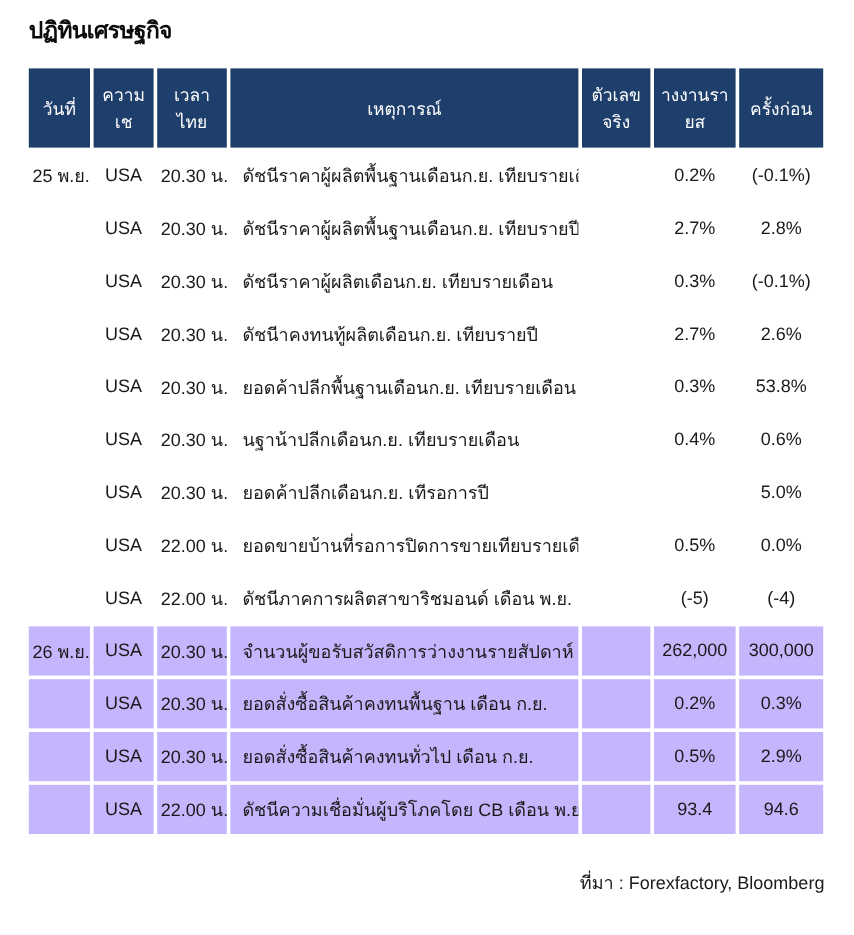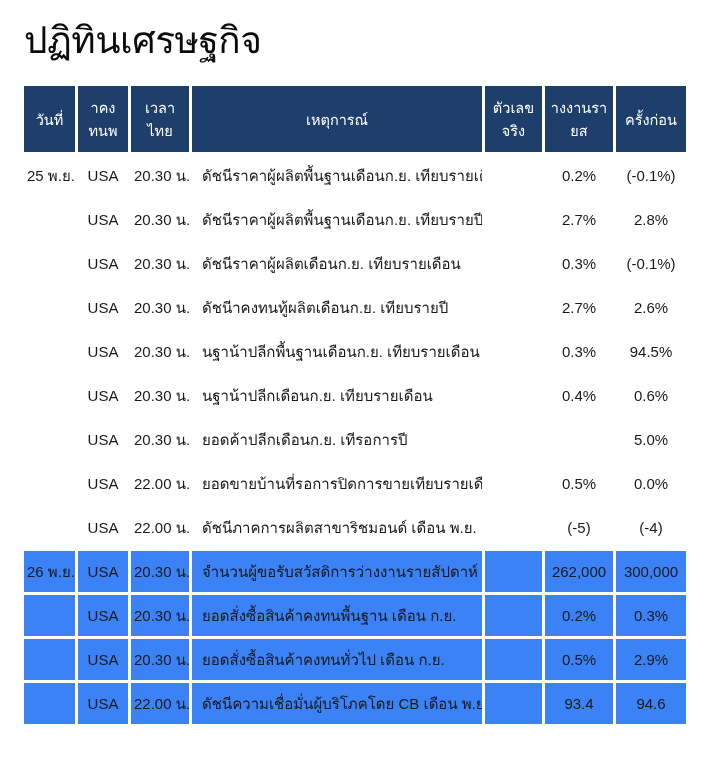--- a/index.html
+++ b/index.html
@@ -6,22 +6,22 @@
   html, body { background: #ffffff; }
   body {
     width: 712px; height: 779px;
     font-family: "Liberation Sans", "DejaVu Sans", sans-serif;
     color: #111111;
     overflow: hidden;
   }
   .page { padding: 8px 25px 0 24px; }
 
   .page-title {
-    font-size: 37px;
-    font-weight: normal;
+    font-size: 19px;
+    font-weight: bold;
     color: #0b0b0b;
     letter-spacing: -0.5px;
     margin: 2px 0 14px 0;
   }
 
   table.cal {
     border-collapse: separate;
     border-spacing: 3px;
     table-layout: fixed;
     width: 668px;
@@ -45,21 +45,21 @@
     vertical-align: middle;
     padding: 2px 3px;
     background: transparent;
     white-space: nowrap;
     overflow: hidden;
   }
   .cal td.c-event {
     text-align: left;
     padding-left: 10px;
   }
-  .cal tr.shaded td { background: #3b82f6; }
+  .cal tr.shaded td { background: #c4b5fd; }
 
   .source-note {
     margin-top: 26px;
     text-align: right;
     font-size: 15px;
     color: #1a1a1a;
   }
 </style>
 </head>
 <body>
@@ -74,21 +74,21 @@
       <col style="width:50px">
       <col style="width:58px">
       <col style="width:290px">
       <col style="width:57px">
       <col style="width:68px">
       <col style="width:70px">
     </colgroup>
     <thead>
       <tr>
         <th>วันที่</th>
-        <th>าคงทนพ</th>
+        <th>ความเช</th>
         <th>เวลาไทย</th>
         <th>เหตุการณ์</th>
         <th>ตัวเลขจริง</th>
         <th>างงานรายส</th>
         <th>ครั้งก่อน</th>
       </tr>
     </thead>
     <tbody>
         <tr>
           <td class="c-date">25 พ.ย.</td>
@@ -123,24 +123,24 @@
           <td class="c-time">20.30 น.</td>
           <td class="c-event">ดัชนีาคงทนทู้ผลิตเดือนก.ย. เทียบรายปี</td>
           <td class="c-actual"></td>
           <td class="c-forecast">2.7%</td>
           <td class="c-previous">2.6%</td>
         </tr>
         <tr>
           <td class="c-date"></td>
           <td class="c-country">USA</td>
           <td class="c-time">20.30 น.</td>
-          <td class="c-event">นฐาน้าปลีกพื้นฐานเดือนก.ย. เทียบรายเดือน</td>
+          <td class="c-event">ยอดค้าปลีกพื้นฐานเดือนก.ย. เทียบรายเดือน</td>
           <td class="c-actual"></td>
           <td class="c-forecast">0.3%</td>
-          <td class="c-previous">94.5%</td>
+          <td class="c-previous">53.8%</td>
         </tr>
         <tr>
           <td class="c-date"></td>
           <td class="c-country">USA</td>
           <td class="c-time">20.30 น.</td>
           <td class="c-event">นฐาน้าปลีกเดือนก.ย. เทียบรายเดือน</td>
           <td class="c-actual"></td>
           <td class="c-forecast">0.4%</td>
           <td class="c-previous">0.6%</td>
         </tr>
@@ -203,14 +203,15 @@
           <td class="c-country">USA</td>
           <td class="c-time">22.00 น.</td>
           <td class="c-event">ดัชนีความเชื่อมั่นผู้บริโภคโดย CB เดือน พ.ย.</td>
           <td class="c-actual"></td>
           <td class="c-forecast">93.4</td>
           <td class="c-previous">94.6</td>
         </tr>
       </tbody>
   </table>
 
+  <div class="source-note">ที่มา : Forexfactory, Bloomberg</div>
 
 </div>
 
 </body></html>

